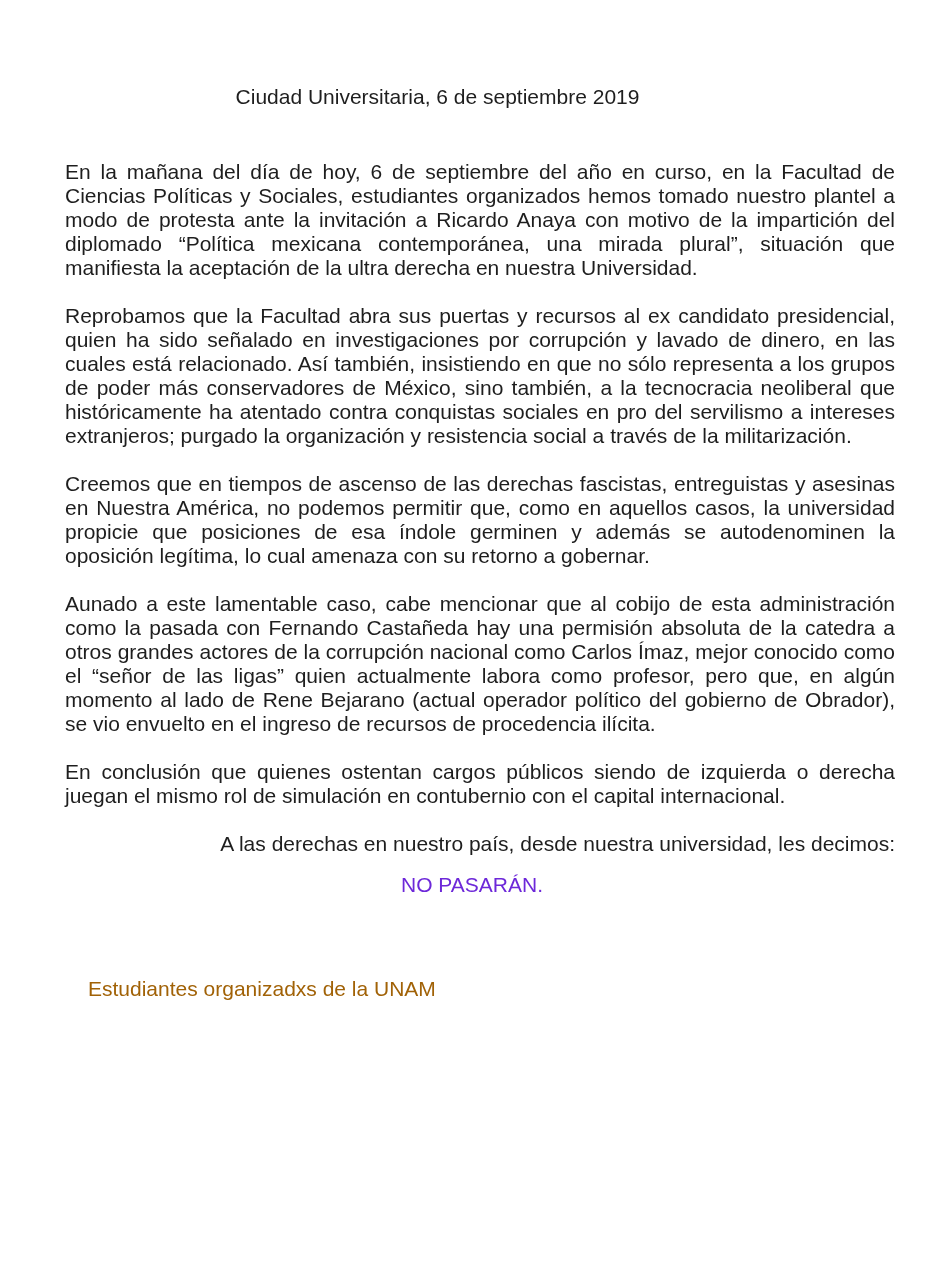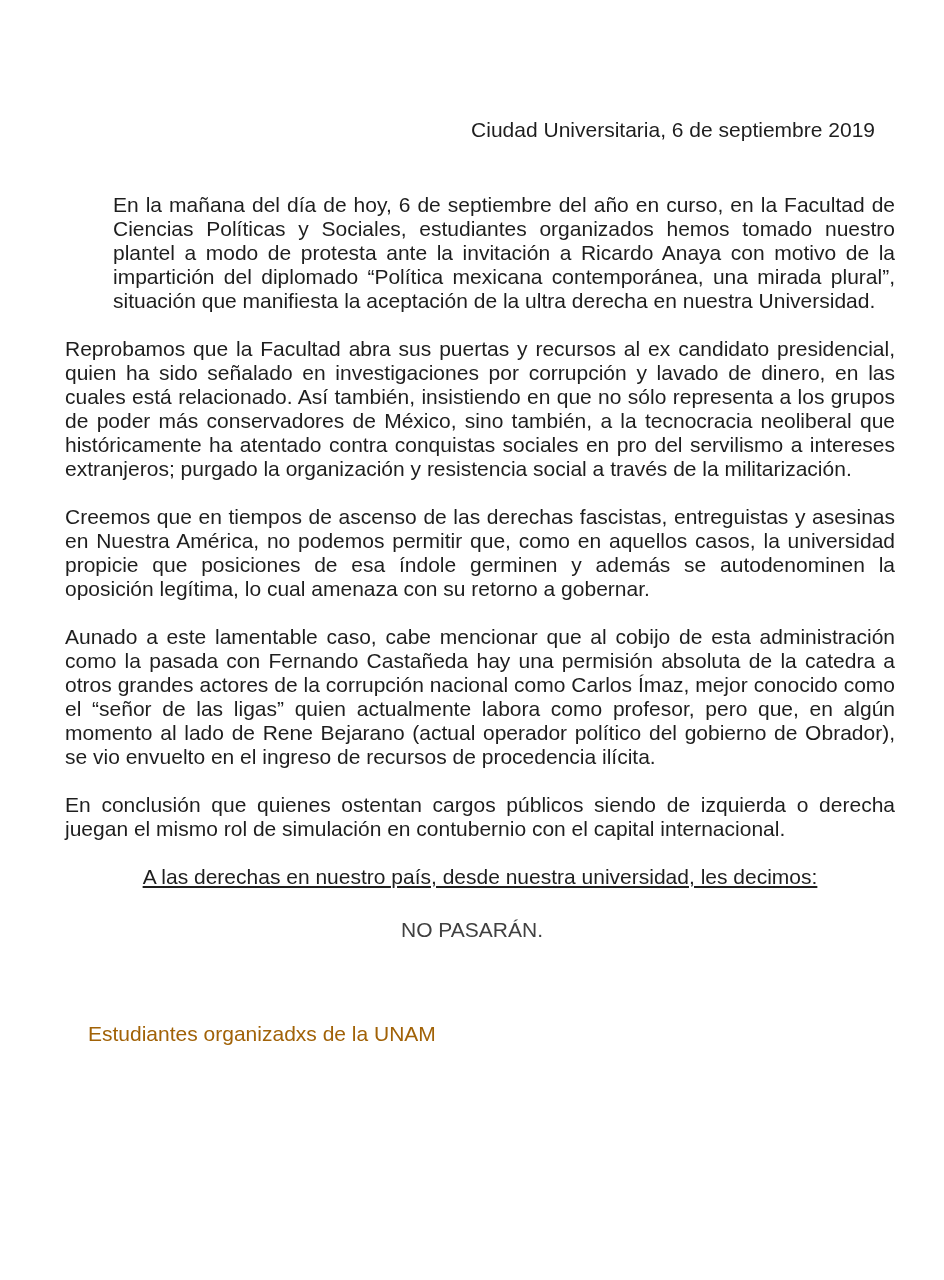--- a/index.html
+++ b/index.html
@@ -14,50 +14,47 @@
     height: 1280px;
     margin: 0 auto;
     background: #ffffff;
     overflow: hidden;
     font-family: "Liberation Sans", "DejaVu Sans", sans-serif;
     color: #1e1e1e;
   }
   .dateline {
     padding-top: 85px;
     padding-right: 69px;
-    text-align: right;
+    text-align: center;
     font-size: 21px;
     line-height: 24px;
     color: #1e1e1e;
-    margin-top: 33px;
   }
   .body-text {
     margin: 51px 49px 0 65px;
   }
   .para {
     margin: 24px 0 0 0;
     font-size: 21px;
     line-height: 24px;
     text-align: justify;
     color: #1e1e1e;
   }
   .para.first {
     margin-top: 0;
-    margin-left: 48px;
   }
   .para.single-line {
-    text-align: center;
-    text-decoration: underline;
+    text-align: right;
   }
   .slogan {
-    margin-top: 29px;
+    margin-top: 17px;
     text-align: center;
     font-size: 21px;
     line-height: 24px;
-    color: #404040;
+    color: #6d28d9;
   }
   .signature {
     margin: 79px 0 0 88px;
     font-size: 21px;
     line-height: 25px;
     color: #a16207;
   }
 </style>
 </head>
 <body>

